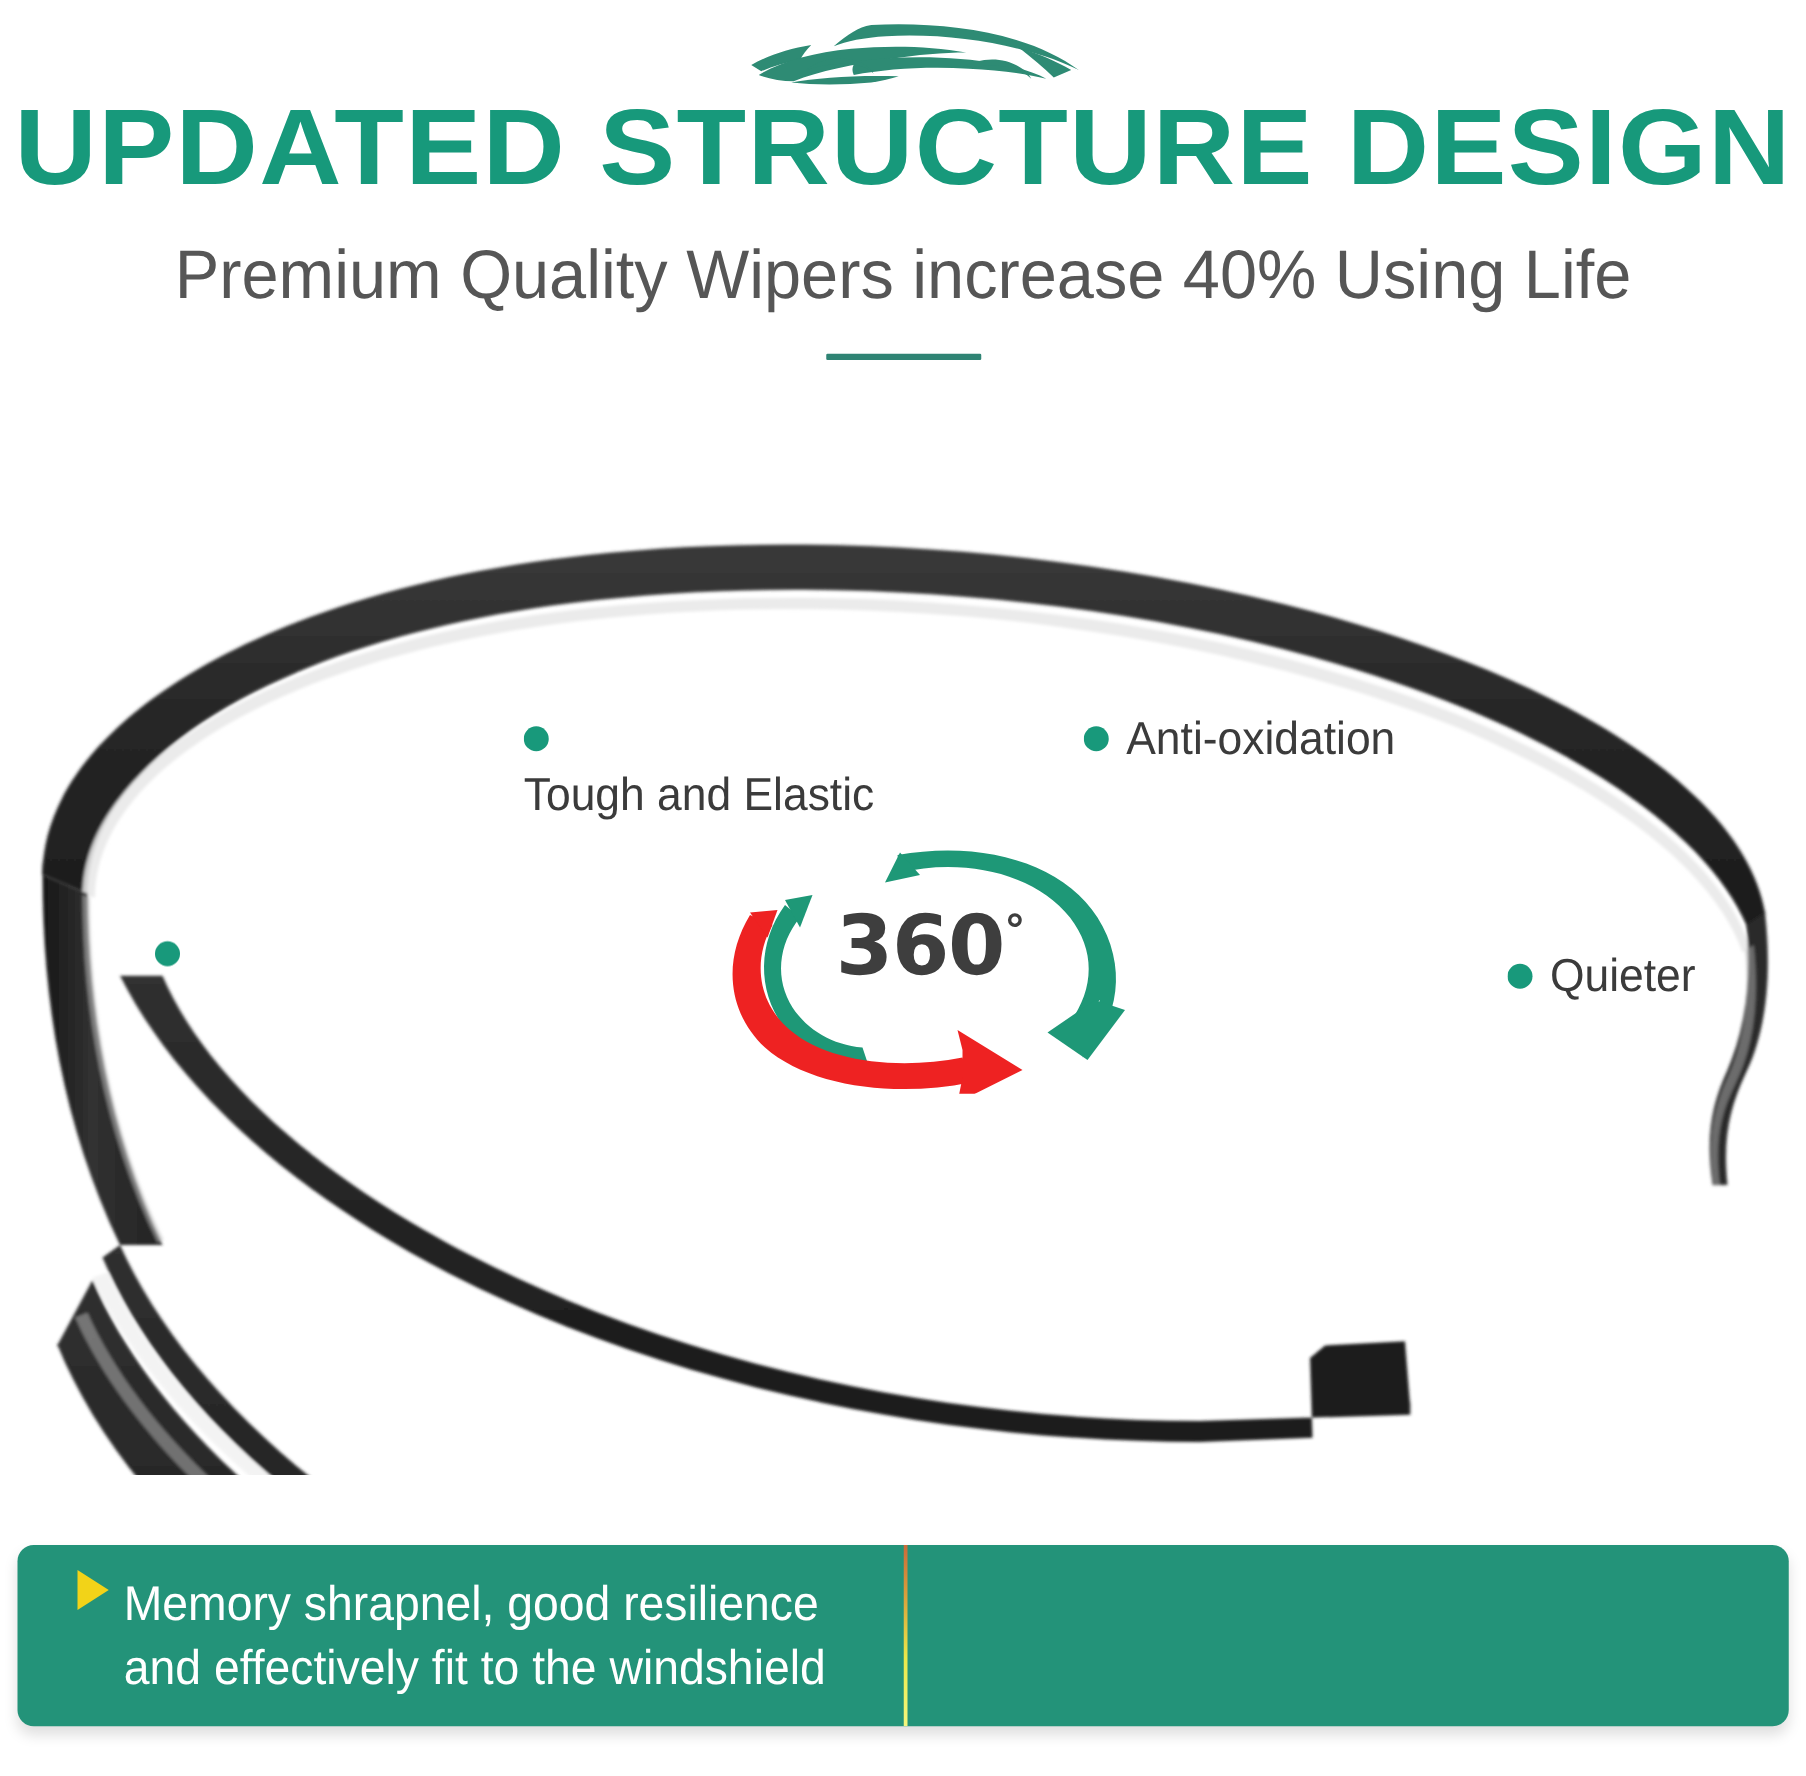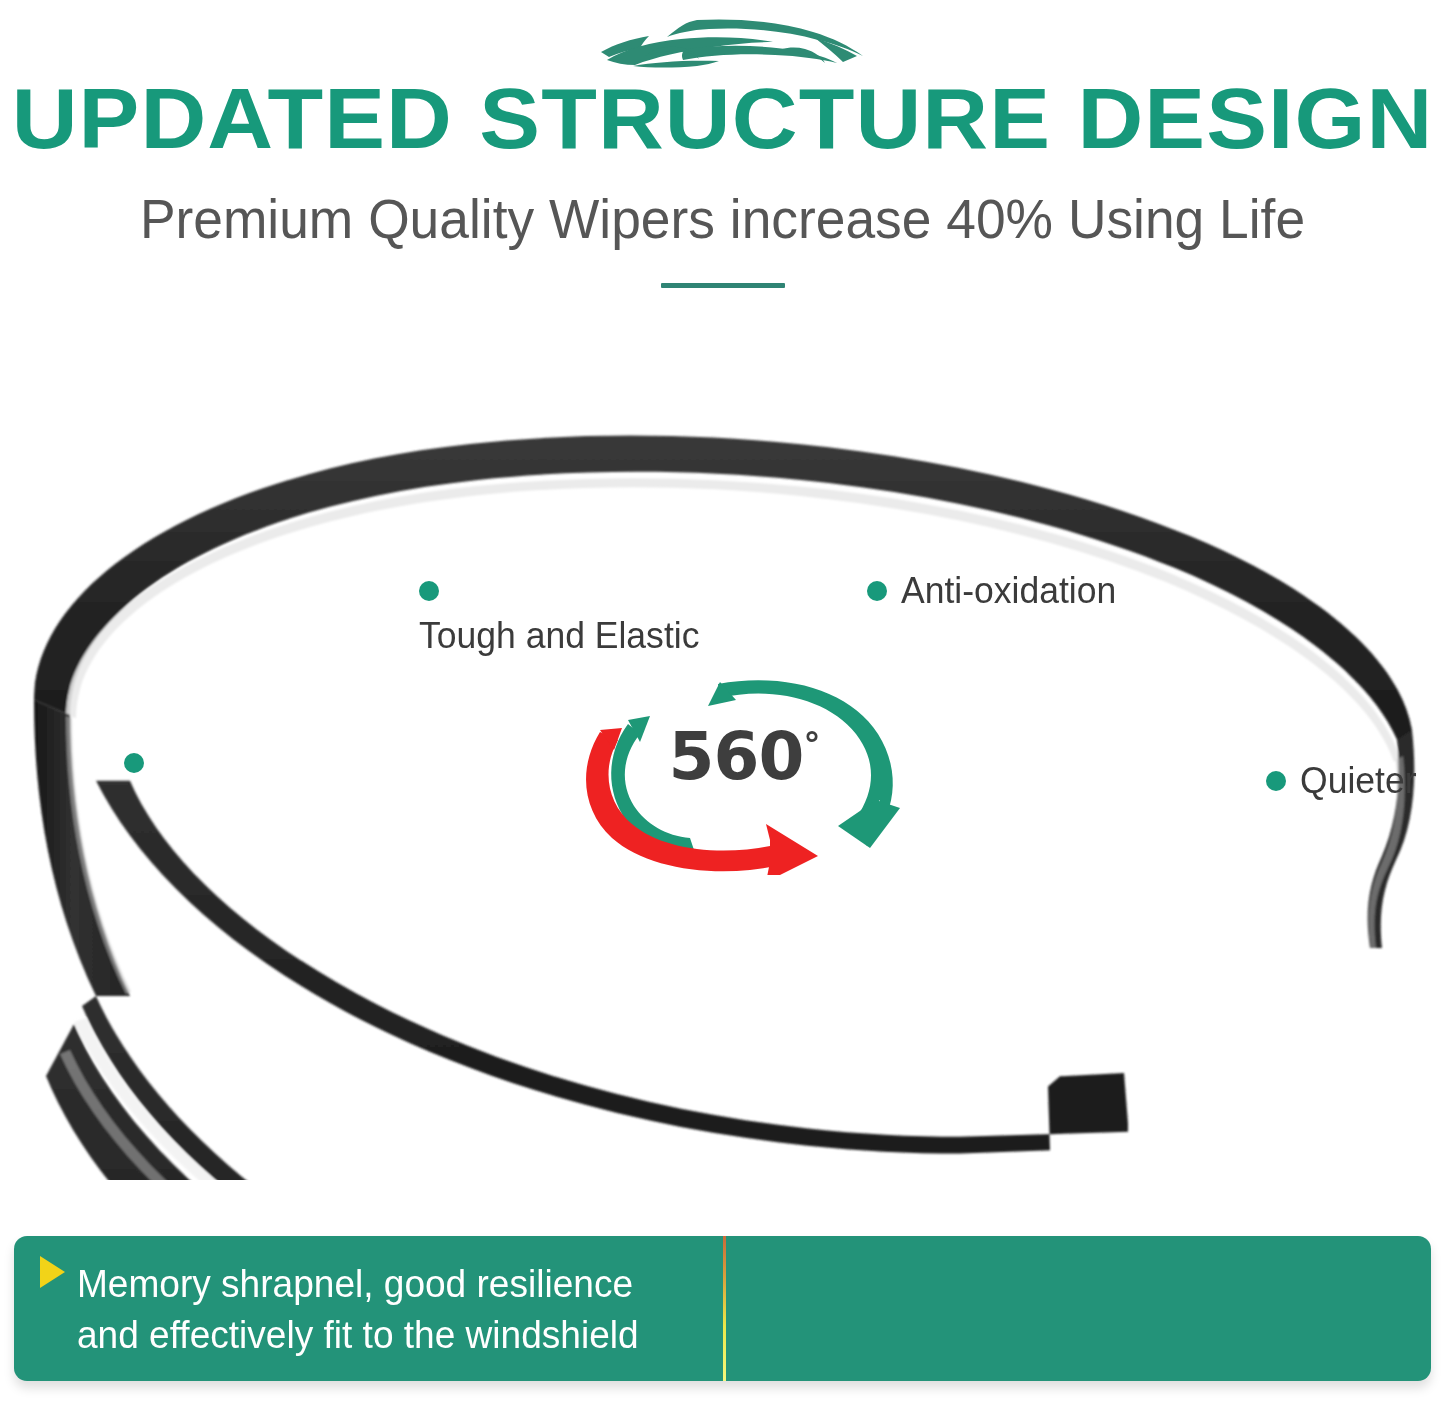--- a/index.html
+++ b/index.html
@@ -68,21 +68,21 @@
     font-size:37px; line-height:42px;
     transform:scaleX(0.96); transform-origin:left top;
   }
 
   #feat-tough   { left:419px; top:570px;flex-direction:column; }
   #feat-tough .dot   { margin-top:11px; }
   #feat-anti    { left:867px; top:570px; }
   #feat-anti .dot    { margin-top:11px; }
   #feat-high    { left:124px; top:742px; }
   #feat-high .dot    { margin-top:11px; }
-  #feat-quiet   { left:1266px; top:760px;text-align:center; }
+  #feat-quiet   { left:1206px; top:760px;text-align:center; }
   #feat-quiet .dot   { margin-top:11px; }
 
   
   #badge-360 { position:absolute; left:570px; top:650px; width:360px; height:225px; }
   #badge-svg { position:absolute; left:0; top:0; width:360px; height:225px; }
   #badge-text {
     position:absolute; left:0; top:0; width:360px; height:225px;
     display:flex; align-items:center; justify-content:center;
     pointer-events:none;
   }
@@ -100,21 +100,21 @@
     width:1417px; height:145px;
     background:#239379;
     border-radius:13px;
     display:flex;
     box-shadow:0 7px 11px rgba(0,0,0,0.13);
     overflow:hidden;
   }
   .banner-pane {
     flex:0 0 50%;
     display:flex; align-items:center;
-    padding:0 0 0 26px;
+    padding:0 0 0 48px;
     position:relative;
   }
   #banner-divider {
     position:absolute; left:50%; top:0; width:3px; height:145px;
     background:linear-gradient(to bottom,#C96A3A 0%, #D8A03C 28%, #E9E84A 62%, #F4F77E 100%);
   }
   .tri {
     width:0; height:0; flex:0 0 auto;
     border-top:16px solid transparent;
     border-bottom:16px solid transparent;
@@ -350,21 +350,21 @@
              C 8 118, 12 160, 42 188
              C 78 220, 148 228, 206 216
              L 200 196
              C 150 206, 92 200, 62 174
              C 36 152, 32 118, 48 90 Z" fill="#EE2222"></path>
 
     <path d="M 196 174 L 248 206 L 196 232 L 200 212 L 200 190 Z" fill="#EE2222"></path>
     <path d="M 30 80 L 52 78 L 44 100 Z" fill="#EE2222"></path>
   </svg>
   <div id="badge-text">
-    <span id="badge-label"><span>560</span><span class="deg">°</span></span>
+    <span id="badge-label"><span>360</span><span class="deg">°</span></span>
   </div>
 </div>
 
 <div id="bottom-banner">
   <div class="banner-pane">
     <span class="tri"></span>
     <span class="banner-text">Memory shrapnel, good resilience
 and effectively fit to the windshield</span>
   </div>
   <div id="banner-divider"></div>

